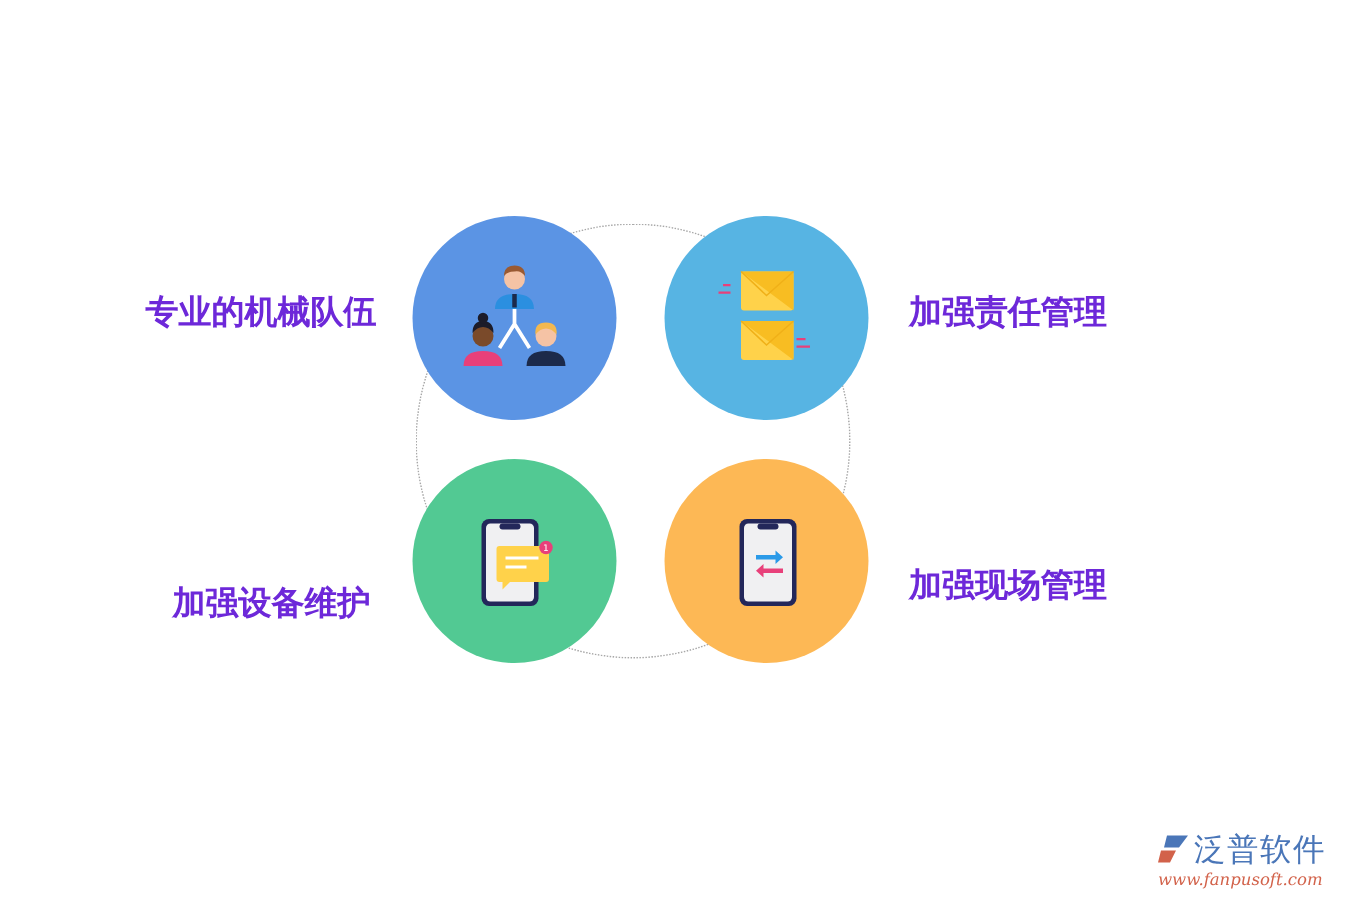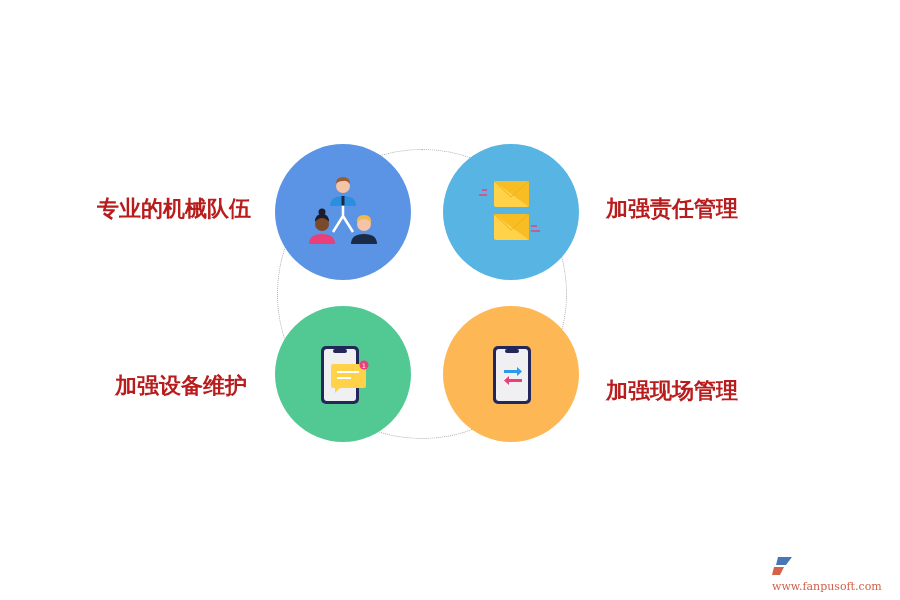--- a/index.html
+++ b/index.html
@@ -2,26 +2,26 @@
 <html><head>
   <meta charset="utf-8">
   <style>
     html, body { margin: 0; padding: 0; background: #ffffff; }
     body { width: 900px; height: 600px; position: relative; overflow: hidden;
            font-family: "DejaVu Sans", "Liberation Sans", sans-serif; }
     .ring { position: absolute; left: 277px; top: 149px; width: 290px; height: 290px;
             border-radius: 50%; border: 1.5px dotted #a8a8a8; box-sizing: border-box; }
     .circle { position: absolute; width: 136px; height: 136px; border-radius: 50%; }
     .circle svg { position: absolute; left: 0; top: 0; width: 136px; height: 136px; }
-    .label { position: absolute; font-size: 22px; font-weight: bold; color: #b91c1c;
+    .label { position: absolute; font-size: 22px; font-weight: bold; color: #6d28d9;
              white-space: nowrap; line-height: 28px; }
     .logo { position: absolute; left: 770px; top: 552px; width: 125px; height: 45px; }
     .logo-main { position: absolute; left: 26px; top: 0; font-size: 21px; color: #4a76b8; letter-spacing: 1px; }
     .logo-url { position: absolute; left: 2px; top: 28px; font-family: "DejaVu Serif", "Liberation Serif", serif;
-                font-size: 11px; color: #d2624a; }
+                font-size: 11px; color: #d2624a; font-style: italic; }
     .logo-mark { position: absolute; left: 2px; top: 3px; width: 24px; height: 22px; }
   </style>
 </head>
 <body>
 
 <div class="ring"></div>
 
 <div class="label" style="left:97px; top:195px;">专业的机械队伍</div>
 <div class="circle" style="left:275px; top:144px; background:#5b94e4;">
   <svg viewBox="0 0 136 136">
@@ -51,21 +51,21 @@
     <path d="M51 37 L86 63 L86 37 Z" fill="#f8bd22"></path>
     <path d="M51 37 L68 53 L86 37" stroke="#f0b018" stroke-width="1" fill="none"></path>
     <rect x="51" y="70" width="35" height="26" rx="2" fill="#ffd24a"></rect>
     <path d="M51 70 L86 96 L86 70 Z" fill="#f8bd22"></path>
     <path d="M51 70 L68 86 L86 70" stroke="#f0b018" stroke-width="1" fill="none"></path>
     <path d="M39 46 H44 M36 51 H44" stroke="#e8407a" stroke-width="1.5"></path>
     <path d="M88 82 H94 M88 87 H97" stroke="#e8407a" stroke-width="1.5"></path>
   </svg>
 </div>
 
-<div class="label" style="left:115px; top:372px;">加强设备维护</div>
+<div class="label" style="left:115px; top:389px;">加强设备维护</div>
 <div class="circle" style="left:275px; top:306px; background:#52c993;">
   <svg viewBox="0 0 136 136">
     <rect x="46" y="40" width="38" height="58" rx="5" fill="#23275a"></rect>
     <rect x="49" y="43" width="32" height="52" rx="3" fill="#f0f0f2"></rect>
     <rect x="58" y="43" width="14" height="4" rx="2" fill="#23275a"></rect>
     <rect x="56" y="58" width="35" height="24" rx="2" fill="#ffd24a"></rect>
     <path d="M60 82 L60 87 L65 82 Z" fill="#ffd24a"></path>
     <path d="M62 66 H84 M62 72 H76" stroke="#fff" stroke-width="2"></path>
     <circle cx="89" cy="59" r="4.5" fill="#e8407a"></circle>
     <text x="89" y="61.5" font-size="6" fill="#fff" text-anchor="middle" font-family="DejaVu Sans, sans-serif">1</text>
@@ -81,14 +81,15 @@
     <path d="M61 64 H74 L74 61 L79 65.5 L74 70 L74 67 H61 Z" fill="#2b9ae8"></path>
     <path d="M79 73 H66 L66 70 L61 74.5 L66 79 L66 76 H79 Z" fill="#e8407a"></path>
   </svg>
 </div>
 
 <div class="logo">
   <svg class="logo-mark" viewBox="0 0 24 22">
     <path d="M6 2 L20 2 L14 10 L4 10 Z" fill="#4a76b8"></path>
     <path d="M2 12 L12 12 L8 20 L0 20 Z" fill="#d2624a"></path>
   </svg>
+  <div class="logo-main">泛普软件</div>
   <div class="logo-url">www.fanpusoft.com</div>
 </div>
 
 </body></html>

